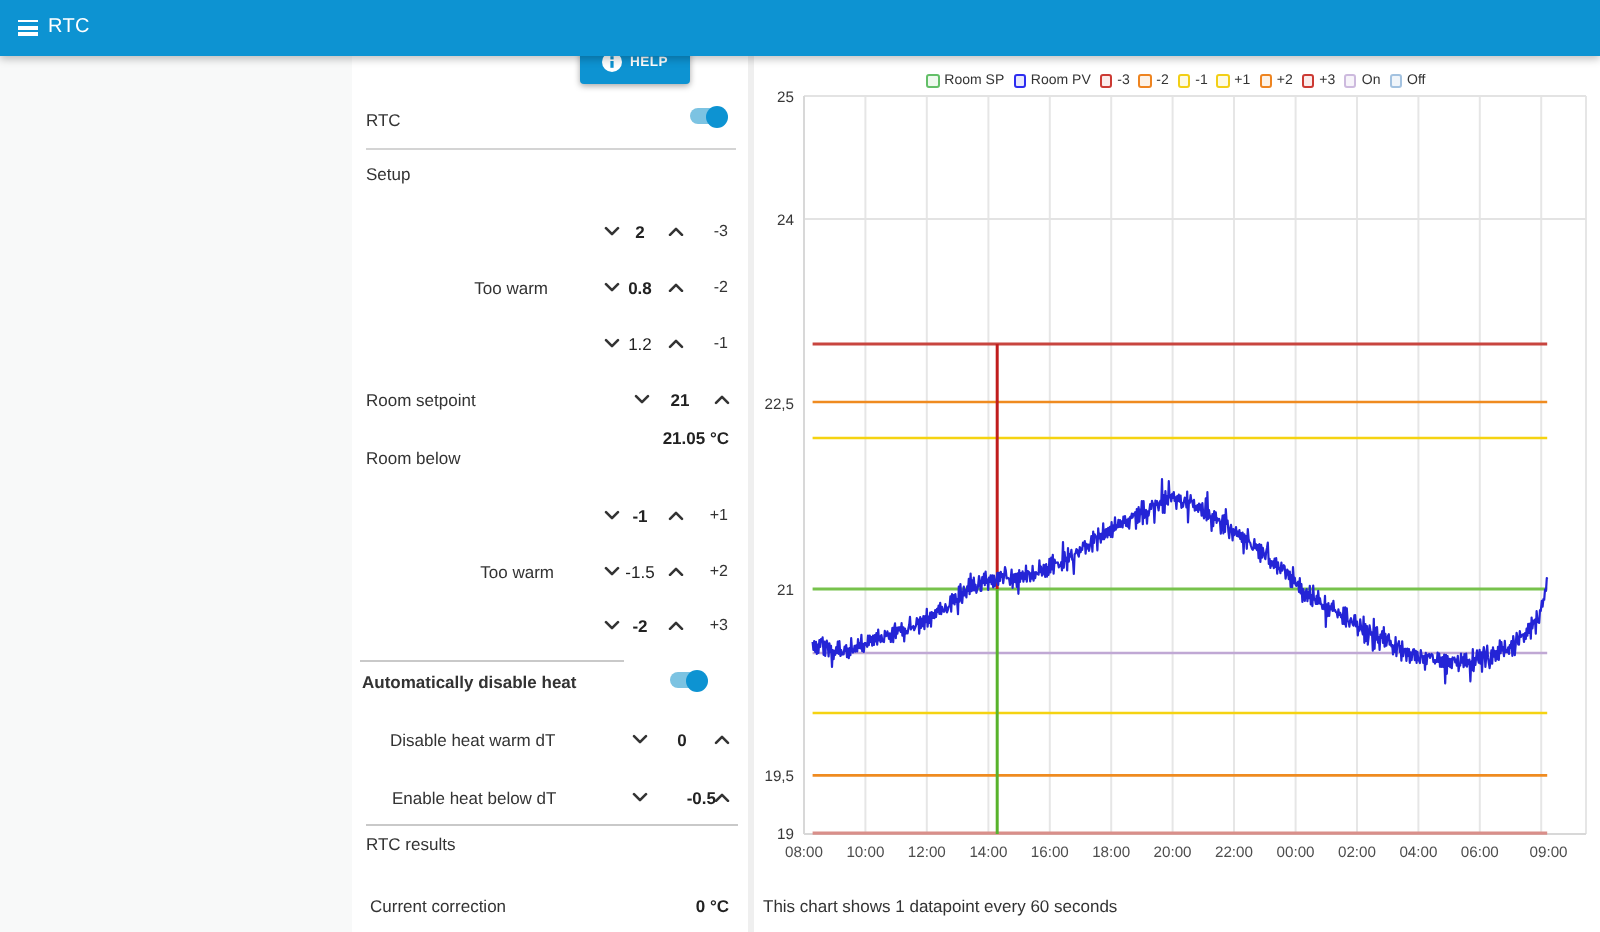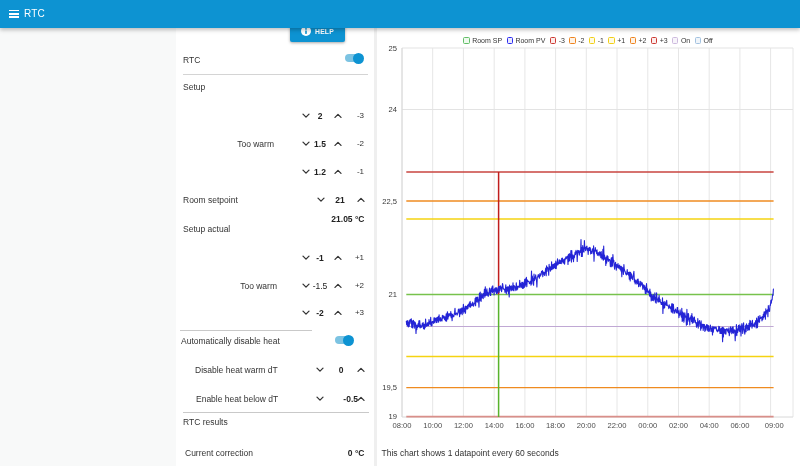--- a/index.html
+++ b/index.html
@@ -103,53 +103,53 @@
     <svg width="8" height="5.5" viewBox="0 0 8 5.5" style="display:block">
       <path d="M1 4.4 L4 1.4 L7 4.4" fill="none" stroke="#333" stroke-width="1.3" stroke-linecap="round" stroke-linejoin="round"></path>
     </svg>
   </div>
 <div style="position:absolute;right:436px;top:109.5px;height:12px;line-height:12px;font-size:8px;font-weight:normal;color:#333;white-space:nowrap;text-align:left">-3</div>
 <div style="position:absolute;left:301.5px;top:140.7px">
     <svg width="8" height="5.5" viewBox="0 0 8 5.5" style="display:block">
       <path d="M1 1.1 L4 4.1 L7 1.1" fill="none" stroke="#333" stroke-width="1.3" stroke-linecap="round" stroke-linejoin="round"></path>
     </svg>
   </div>
-<div style="position:absolute;left:303px;top:137.5px;width:34px;height:12px;line-height:12px;font-size:8.5px;font-weight:bold;color:#222;text-align:center">1.5</div>
+<div style="position:absolute;left:303px;top:137.5px;width:34px;height:12px;line-height:12px;font-size:8.5px;font-weight:bold;color:#222;text-align:center">0.8</div>
 <div style="position:absolute;left:333.5px;top:140.7px">
     <svg width="8" height="5.5" viewBox="0 0 8 5.5" style="display:block">
       <path d="M1 4.4 L4 1.4 L7 4.4" fill="none" stroke="#333" stroke-width="1.3" stroke-linecap="round" stroke-linejoin="round"></path>
     </svg>
   </div>
 <div style="position:absolute;right:436px;top:137.5px;height:12px;line-height:12px;font-size:8px;font-weight:normal;color:#333;white-space:nowrap;text-align:left">-2</div>
 <div style="position:absolute;left:301.5px;top:169.2px">
     <svg width="8" height="5.5" viewBox="0 0 8 5.5" style="display:block">
       <path d="M1 1.1 L4 4.1 L7 1.1" fill="none" stroke="#333" stroke-width="1.3" stroke-linecap="round" stroke-linejoin="round"></path>
     </svg>
   </div>
-<div style="position:absolute;left:303px;top:166px;width:34px;height:12px;line-height:12px;font-size:8.5px;font-weight:bold;color:#222;text-align:center">1.2</div>
+<div style="position:absolute;left:303px;top:166px;width:34px;height:12px;line-height:12px;font-size:8.5px;font-weight:normal;color:#222;text-align:center">1.2</div>
 <div style="position:absolute;left:333.5px;top:169.2px">
     <svg width="8" height="5.5" viewBox="0 0 8 5.5" style="display:block">
       <path d="M1 4.4 L4 1.4 L7 4.4" fill="none" stroke="#333" stroke-width="1.3" stroke-linecap="round" stroke-linejoin="round"></path>
     </svg>
   </div>
 <div style="position:absolute;right:436px;top:166px;height:12px;line-height:12px;font-size:8px;font-weight:normal;color:#333;white-space:nowrap;text-align:left">-1</div>
 <div style="position:absolute;right:526px;top:137.5px;height:12px;line-height:12px;font-size:8.5px;font-weight:normal;color:#333;white-space:nowrap;text-align:left">Too warm</div>
 <div style="position:absolute;left:316.7px;top:197.2px">
     <svg width="8" height="5.5" viewBox="0 0 8 5.5" style="display:block">
       <path d="M1 1.1 L4 4.1 L7 1.1" fill="none" stroke="#333" stroke-width="1.3" stroke-linecap="round" stroke-linejoin="round"></path>
     </svg>
   </div>
 <div style="position:absolute;left:323px;top:194px;width:34px;height:12px;line-height:12px;font-size:8.5px;font-weight:bold;color:#222;text-align:center">21</div>
 <div style="position:absolute;left:356.5px;top:197.2px">
     <svg width="8" height="5.5" viewBox="0 0 8 5.5" style="display:block">
       <path d="M1 4.4 L4 1.4 L7 4.4" fill="none" stroke="#333" stroke-width="1.3" stroke-linecap="round" stroke-linejoin="round"></path>
     </svg>
   </div>
 <div style="position:absolute;left:183px;top:194px;height:12px;line-height:12px;font-size:8.5px;font-weight:normal;color:#333;white-space:nowrap;text-align:left">Room setpoint</div>
-<div style="position:absolute;left:183px;top:223px;height:12px;line-height:12px;font-size:8.5px;font-weight:normal;color:#333;white-space:nowrap;text-align:left">Setup actual</div>
+<div style="position:absolute;left:183px;top:223px;height:12px;line-height:12px;font-size:8.5px;font-weight:normal;color:#333;white-space:nowrap;text-align:left">Room below</div>
 <div style="position:absolute;right:435.5px;top:213px;height:12px;line-height:12px;font-size:8.5px;font-weight:bold;color:#222;white-space:nowrap;text-align:center">21.05 °C</div>
 <div style="position:absolute;left:301.5px;top:255.2px">
     <svg width="8" height="5.5" viewBox="0 0 8 5.5" style="display:block">
       <path d="M1 1.1 L4 4.1 L7 1.1" fill="none" stroke="#333" stroke-width="1.3" stroke-linecap="round" stroke-linejoin="round"></path>
     </svg>
   </div>
 <div style="position:absolute;left:303px;top:252px;width:34px;height:12px;line-height:12px;font-size:8.5px;font-weight:bold;color:#222;text-align:center">-1</div>
 <div style="position:absolute;left:333.5px;top:255.2px">
     <svg width="8" height="5.5" viewBox="0 0 8 5.5" style="display:block">
       <path d="M1 4.4 L4 1.4 L7 4.4" fill="none" stroke="#333" stroke-width="1.3" stroke-linecap="round" stroke-linejoin="round"></path>
@@ -175,21 +175,21 @@
   </div>
 <div style="position:absolute;left:303px;top:306.5px;width:34px;height:12px;line-height:12px;font-size:8.5px;font-weight:bold;color:#222;text-align:center">-2</div>
 <div style="position:absolute;left:333.5px;top:309.7px">
     <svg width="8" height="5.5" viewBox="0 0 8 5.5" style="display:block">
       <path d="M1 4.4 L4 1.4 L7 4.4" fill="none" stroke="#333" stroke-width="1.3" stroke-linecap="round" stroke-linejoin="round"></path>
     </svg>
   </div>
 <div style="position:absolute;right:436px;top:306.5px;height:12px;line-height:12px;font-size:8px;font-weight:normal;color:#333;white-space:nowrap;text-align:left">+3</div>
 <div style="position:absolute;right:523px;top:279.5px;height:12px;line-height:12px;font-size:8.5px;font-weight:normal;color:#333;white-space:nowrap;text-align:left">Too warm</div>
 <div style="position:absolute;left:180px;top:330px;width:132px;border-top:1px solid #c9c9c9"></div>
-<div style="position:absolute;left:181px;top:335px;height:12px;line-height:12px;font-size:8.5px;font-weight:normal;color:#333;white-space:nowrap;text-align:right">Automatically disable heat</div>
+<div style="position:absolute;left:181px;top:335px;height:12px;line-height:12px;font-size:8.5px;font-weight:bold;color:#333;white-space:nowrap;text-align:right">Automatically disable heat</div>
 <div style="position:absolute;left:334.5px;top:336.3px;width:17.5px;height:8px;border-radius:4px;background:#7cc3e2"></div>
 <div style="position:absolute;left:342.5px;top:334.8px;width:11px;height:11px;border-radius:50%;background:#0d93d2"></div>
 <div style="position:absolute;left:195px;top:364px;height:12px;line-height:12px;font-size:8.5px;font-weight:normal;color:#333;white-space:nowrap;text-align:left">Disable heat warm dT</div>
 <div style="position:absolute;left:315.5px;top:367.2px">
     <svg width="8" height="5.5" viewBox="0 0 8 5.5" style="display:block">
       <path d="M1 1.1 L4 4.1 L7 1.1" fill="none" stroke="#333" stroke-width="1.3" stroke-linecap="round" stroke-linejoin="round"></path>
     </svg>
   </div>
 <div style="position:absolute;left:324px;top:364px;width:34px;height:12px;line-height:12px;font-size:8.5px;font-weight:bold;color:#222;text-align:center">0</div>
 <div style="position:absolute;left:357px;top:367.2px">

